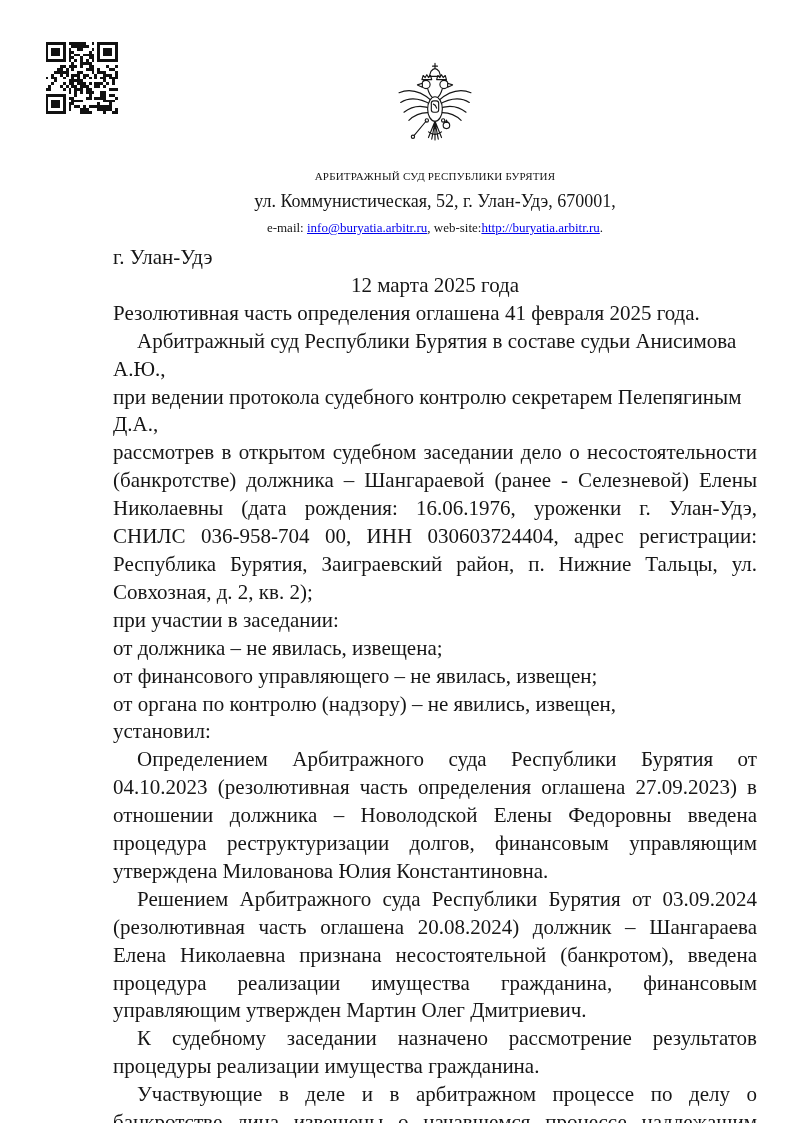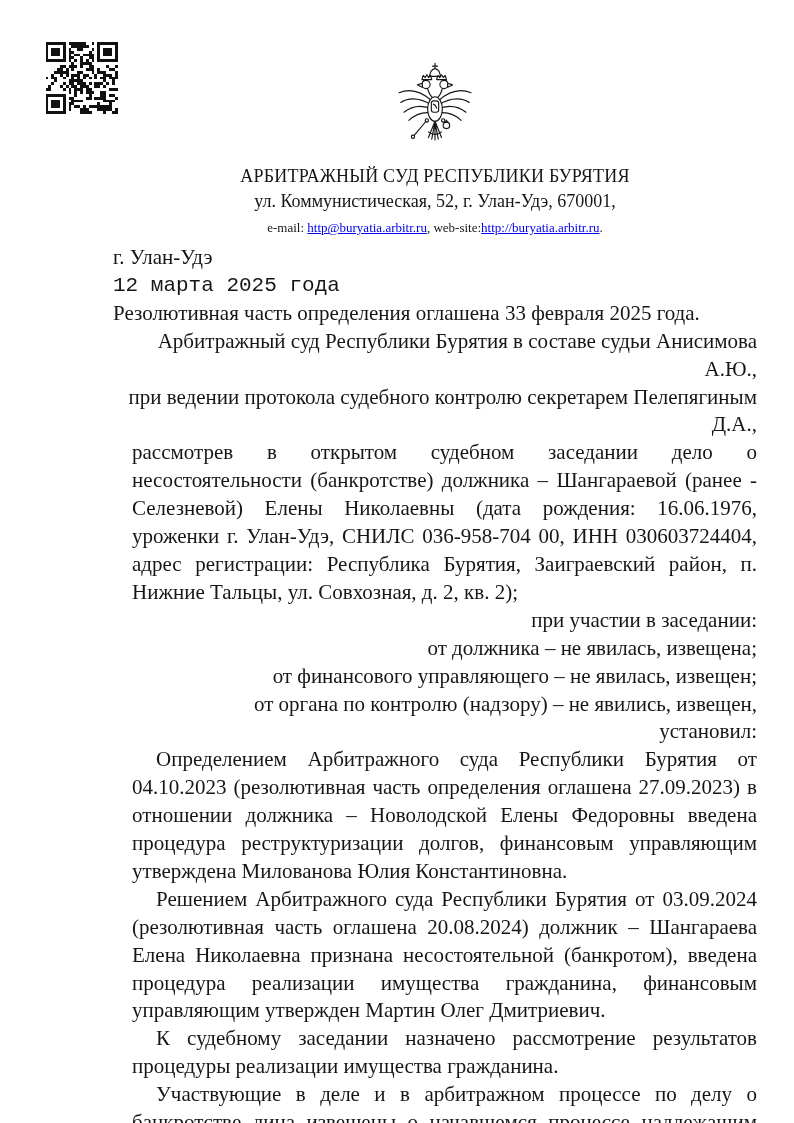--- a/index.html
+++ b/index.html
@@ -22,21 +22,21 @@
   }
   .content {
     position: absolute;
     left: 113px;
     top: 0;
     width: 644px;
   }
   .header { text-align: center; }
   .emblem { display: block; margin: 60px auto 6px auto; }
   .court-name {
-    font-size: 18px;
+    font-size: 11px;
     line-height: 24px;
     letter-spacing: 0.2px;
     white-space: nowrap;
   }
   .court-address { font-size: 18px; line-height: 27px; }
   .court-contacts { font-size: 13px; line-height: 26px; }
   .court-contacts a {
     color: #0000EE;
     text-decoration: underline;
   }
@@ -46,25 +46,24 @@
     line-height: 28px;
   }
   .body-text {
     margin-top: 3px;
     font-size: 21px;
     line-height: 27.9px;
   }
   .line { white-space: nowrap; }
   .date-row {
     display: flex;
-    justify-content: space-between;
-    font-family: Liberation Mono, monospace;
-  }
-  .para { text-align: right; }
-  .para.justify { text-align: justify; margin-left: 19px; }
+    justify-content: center;
+  }
+  .para { text-align: left; }
+  .para.justify { text-align: justify; }
   .para.indent { text-indent: 24px; }
 </style>
 </head>
 <body>
 
 <div class="page">
 
   <svg class="qr" id="qr-svg" viewBox="0 0 25 25" shape-rendering="crispEdges" aria-hidden="true">
       <rect x="0" y="0" width="1" height="1" fill="#111"></rect>
       <rect x="1" y="0" width="1" height="1" fill="#111"></rect>
@@ -422,29 +421,29 @@
           <circle cx="64" cy="80" r="4"></circle>
           <path d="M64,73.5 v3 M62.5,75 h3" fill="none"></path>
 
           <path d="M50,75 l-8,20 M50,76 l-4,21 M50,77 v21 M50,76 l4,21 M50,75 l8,20" fill="none"></path>
           <path d="M42,88 q8,6 16,0" fill="none"></path>
         </g>
       </svg>
 
       <div class="court-name">АРБИТРАЖНЫЙ СУД РЕСПУБЛИКИ БУРЯТИЯ</div>
       <div class="court-address">ул. Коммунистическая, 52, г. Улан-Удэ, 670001,</div>
-      <div class="court-contacts"><span>e-mail: </span><a href="#">http@buryatia.arbitr.ru</a><span>, web-site:</span><a href="#">http://buryatia.arbitr.ru</a><span>.</span></div>
+      <div class="court-contacts"><span>e-mail: </span><a href="#">info@buryatia.arbitr.ru</a><span>, web-site:</span><a href="#">http://buryatia.arbitr.ru</a><span>.</span></div>
     </div>
 
     <div class="body-text">
       <div class="line">г. Улан-Удэ</div>
       <div class="line date-row">
         <span>12 марта 2025 года</span>
       </div>
-      <div class="line">Резолютивная часть определения оглашена 33 февраля 2025 года.</div>
+      <div class="line">Резолютивная часть определения оглашена 41 февраля 2025 года.</div>
       <div>
           <div class="para indent">Арбитражный суд Республики Бурятия в составе судьи Анисимова А.Ю.,</div>
           <div class="para">при ведении протокола судебного контролю секретарем Пелепягиным Д.А.,</div>
           <div class="para justify">рассмотрев в открытом судебном заседании дело о несостоятельности (банкротстве) должника – Шангараевой (ранее - Селезневой) Елены Николаевны (дата рождения: 16.06.1976, уроженки г. Улан-Удэ, СНИЛС 036-958-704 00, ИНН 030603724404, адрес регистрации: Республика Бурятия, Заиграевский район, п. Нижние Тальцы, ул. Совхозная, д. 2, кв. 2);</div>
           <div class="para">при участии в заседании:</div>
           <div class="para">от должника – не явилась, извещена;</div>
           <div class="para">от финансового управляющего – не явилась, извещен;</div>
           <div class="para">от органа по контролю (надзору) – не явились, извещен,</div>
           <div class="para">установил:</div>
           <div class="para indent justify">Определением Арбитражного суда Республики Бурятия от 04.10.2023 (резолютивная часть определения оглашена 27.09.2023) в отношении должника – Новолодской Елены Федоровны введена процедура реструктуризации долгов, финансовым управляющим утверждена Милованова Юлия Константиновна.</div>

